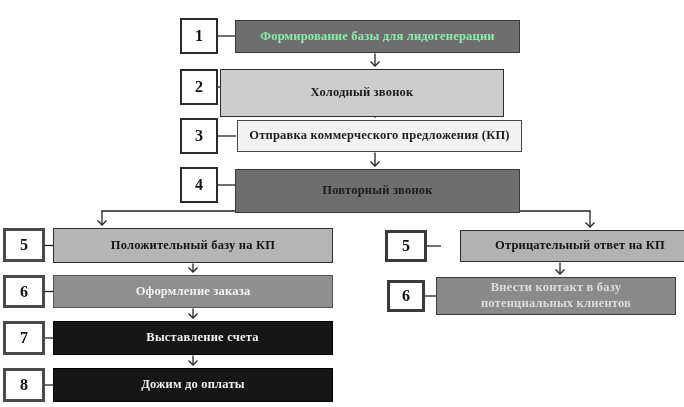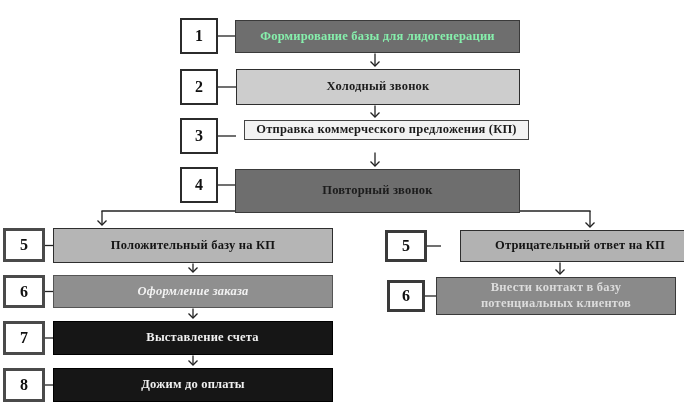--- a/index.html
+++ b/index.html
@@ -42,22 +42,22 @@
     align-items: center;
     justify-content: center;
     background: #ffffff;
     font-weight: bold;
     font-size: 16px;
     color: #111111;
   }
 
   
   .n1 { left: 235px; top: 20px;  width: 285px; height: 33px; border: 1.5px solid #3a3a3a; }
-  .n2 { left: 236px; top: 69px;  width: 284px; height: 36px; border: 1.5px solid #2e2e2e; font-family: Liberation Serif, serif; }
-  .n3 { left: 244px; top: 120px; width: 285px; height: 20px; border: 1.5px solid #444444; }
+  .n2 { left: 220px; top: 69px;  width: 284px; height: 48px; border: 1.5px solid #2e2e2e; font-family: Liberation Serif, serif; }
+  .n3 { left: 237px; top: 120px; width: 285px; height: 32px; border: 1.5px solid #444444; }
   .n4 { left: 235px; top: 169px; width: 285px; height: 44px; border: 1.5px solid #3a3a3a; }
   
   .n5L { left: 53px; top: 228px; width: 280px; height: 35px; border: 1.5px solid #2e2e2e; }
   .n6L { left: 53px; top: 275px; width: 280px; height: 33px; border: 1px solid #555555; }
   .n7  { left: 53px; top: 321px; width: 280px; height: 34px; border: 1px solid #000000; padding-left: 19px; }
   .n8  { left: 53px; top: 368px; width: 280px; height: 34px; border: 1px solid #000000; }
   
   .n5R { left: 440px; top: 230px; width: 240px; height: 32px; border: 1.5px solid #2e2e2e; }
   .n6R { left: 436px; top: 277px; width: 240px; height: 38px; border: 1px solid #3a3a3a; padding: 2px 28px; }
 
@@ -111,21 +111,21 @@
     <line x1="427" y1="246" x2="441" y2="246"></line>
     <line x1="425" y1="296" x2="441" y2="296"></line>
   </svg>
 
   <div class="node n1" style="background: rgb(110, 110, 110); color: #86efac;">Формирование базы для лидогенерации</div>
   <div class="node n2" style="background: rgb(205, 205, 205); color: rgb(28, 28, 28);">Холодный звонок</div>
   <div class="node n3" style="background: rgb(242, 242, 242); color: rgb(28, 28, 28);">Отправка коммерческого предложения (КП)</div>
   <div class="node n4" style="background: rgb(110, 110, 110); color: rgb(28, 28, 28);">Повторный звонок</div>
 
   <div class="node n5L" style="background: rgb(181, 181, 181); color: rgb(20, 20, 20);">Положительный базу на КП</div>
-  <div class="node n6L" style="background: rgb(143, 143, 143); color: rgb(242, 242, 242); font-style: italic;">Оформление заказа</div>
+  <div class="node n6L" style="background: rgb(143, 143, 143); color: rgb(242, 242, 242);">Оформление заказа</div>
   <div class="node n7" style="background: rgb(22, 22, 22); color: rgb(240, 240, 240);">Выставление счета</div>
   <div class="node n8" style="background: rgb(22, 22, 22); color: rgb(240, 240, 240);">Дожим до оплаты</div>
 
   <div class="node n5R" style="background: rgb(178, 178, 178); color: rgb(20, 20, 20); margin-left: 20px;">Отрицательный ответ на КП</div>
   <div class="node n6R" style="background: rgb(138, 138, 138); color: rgb(220, 220, 220);">Внести контакт в базу потенциальных клиентов</div>
 
   <div class="numbox m1">1</div>
   <div class="numbox m2">2</div>
   <div class="numbox m3">3</div>
   <div class="numbox m4">4</div>

